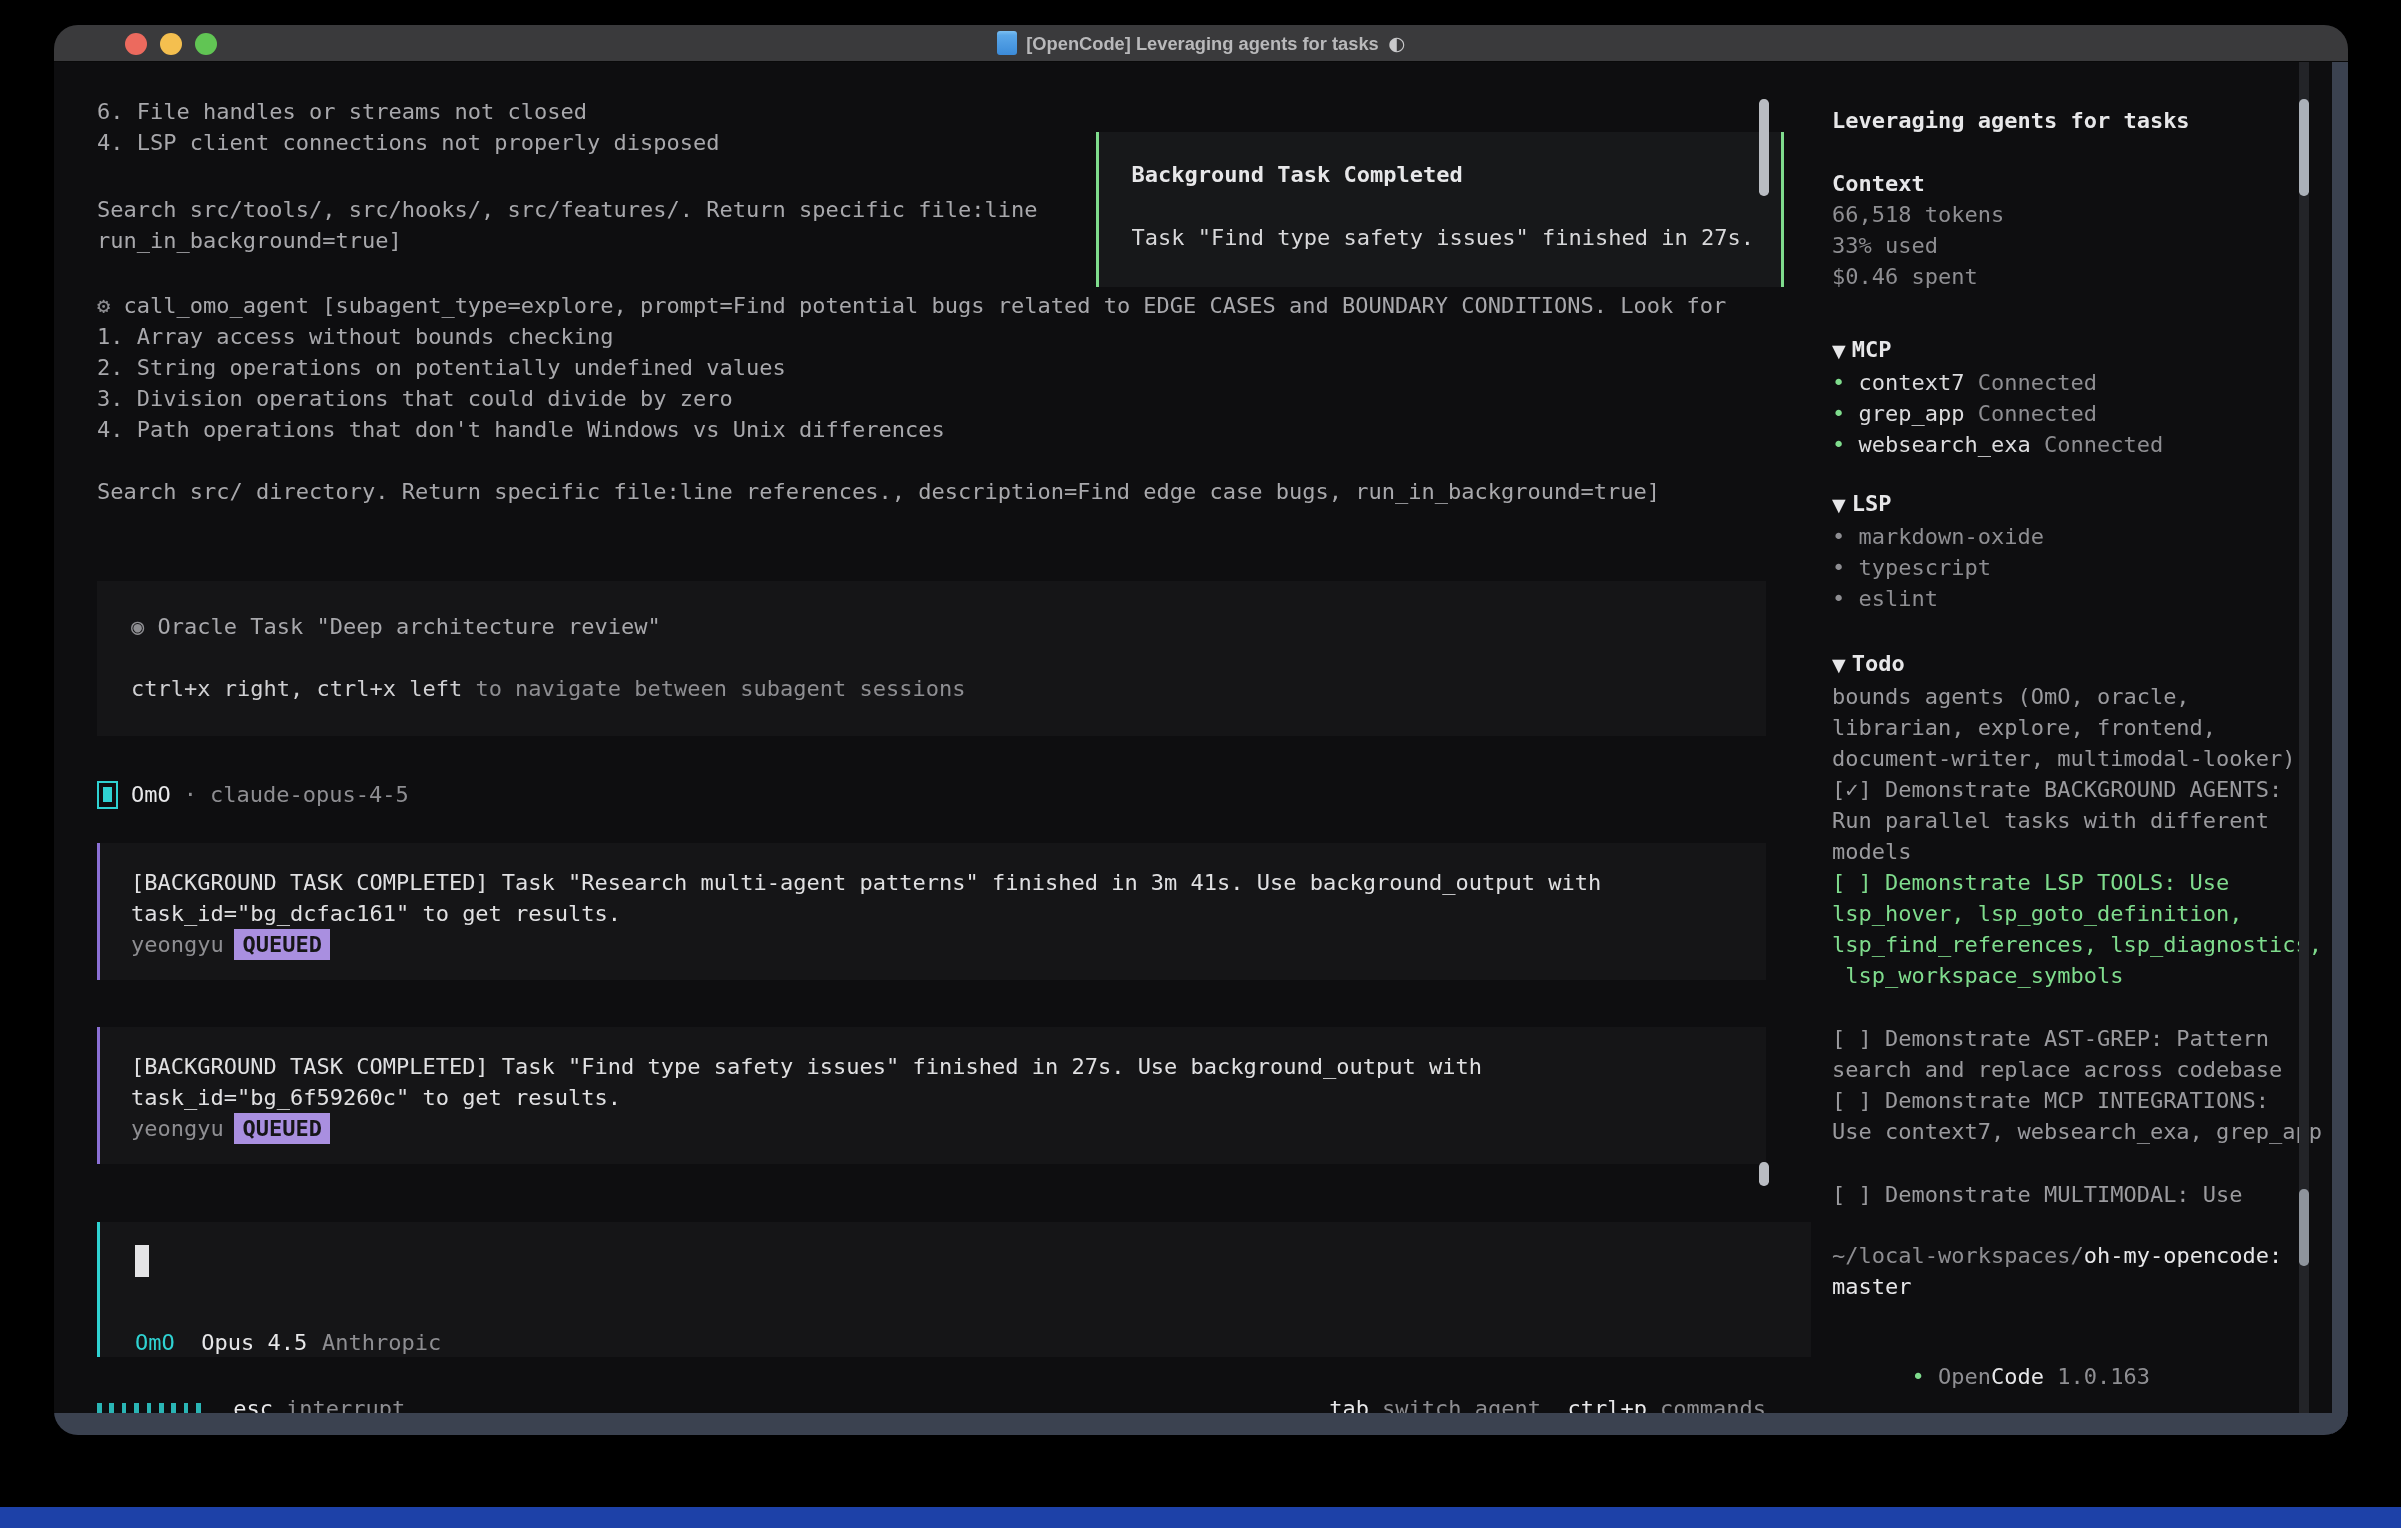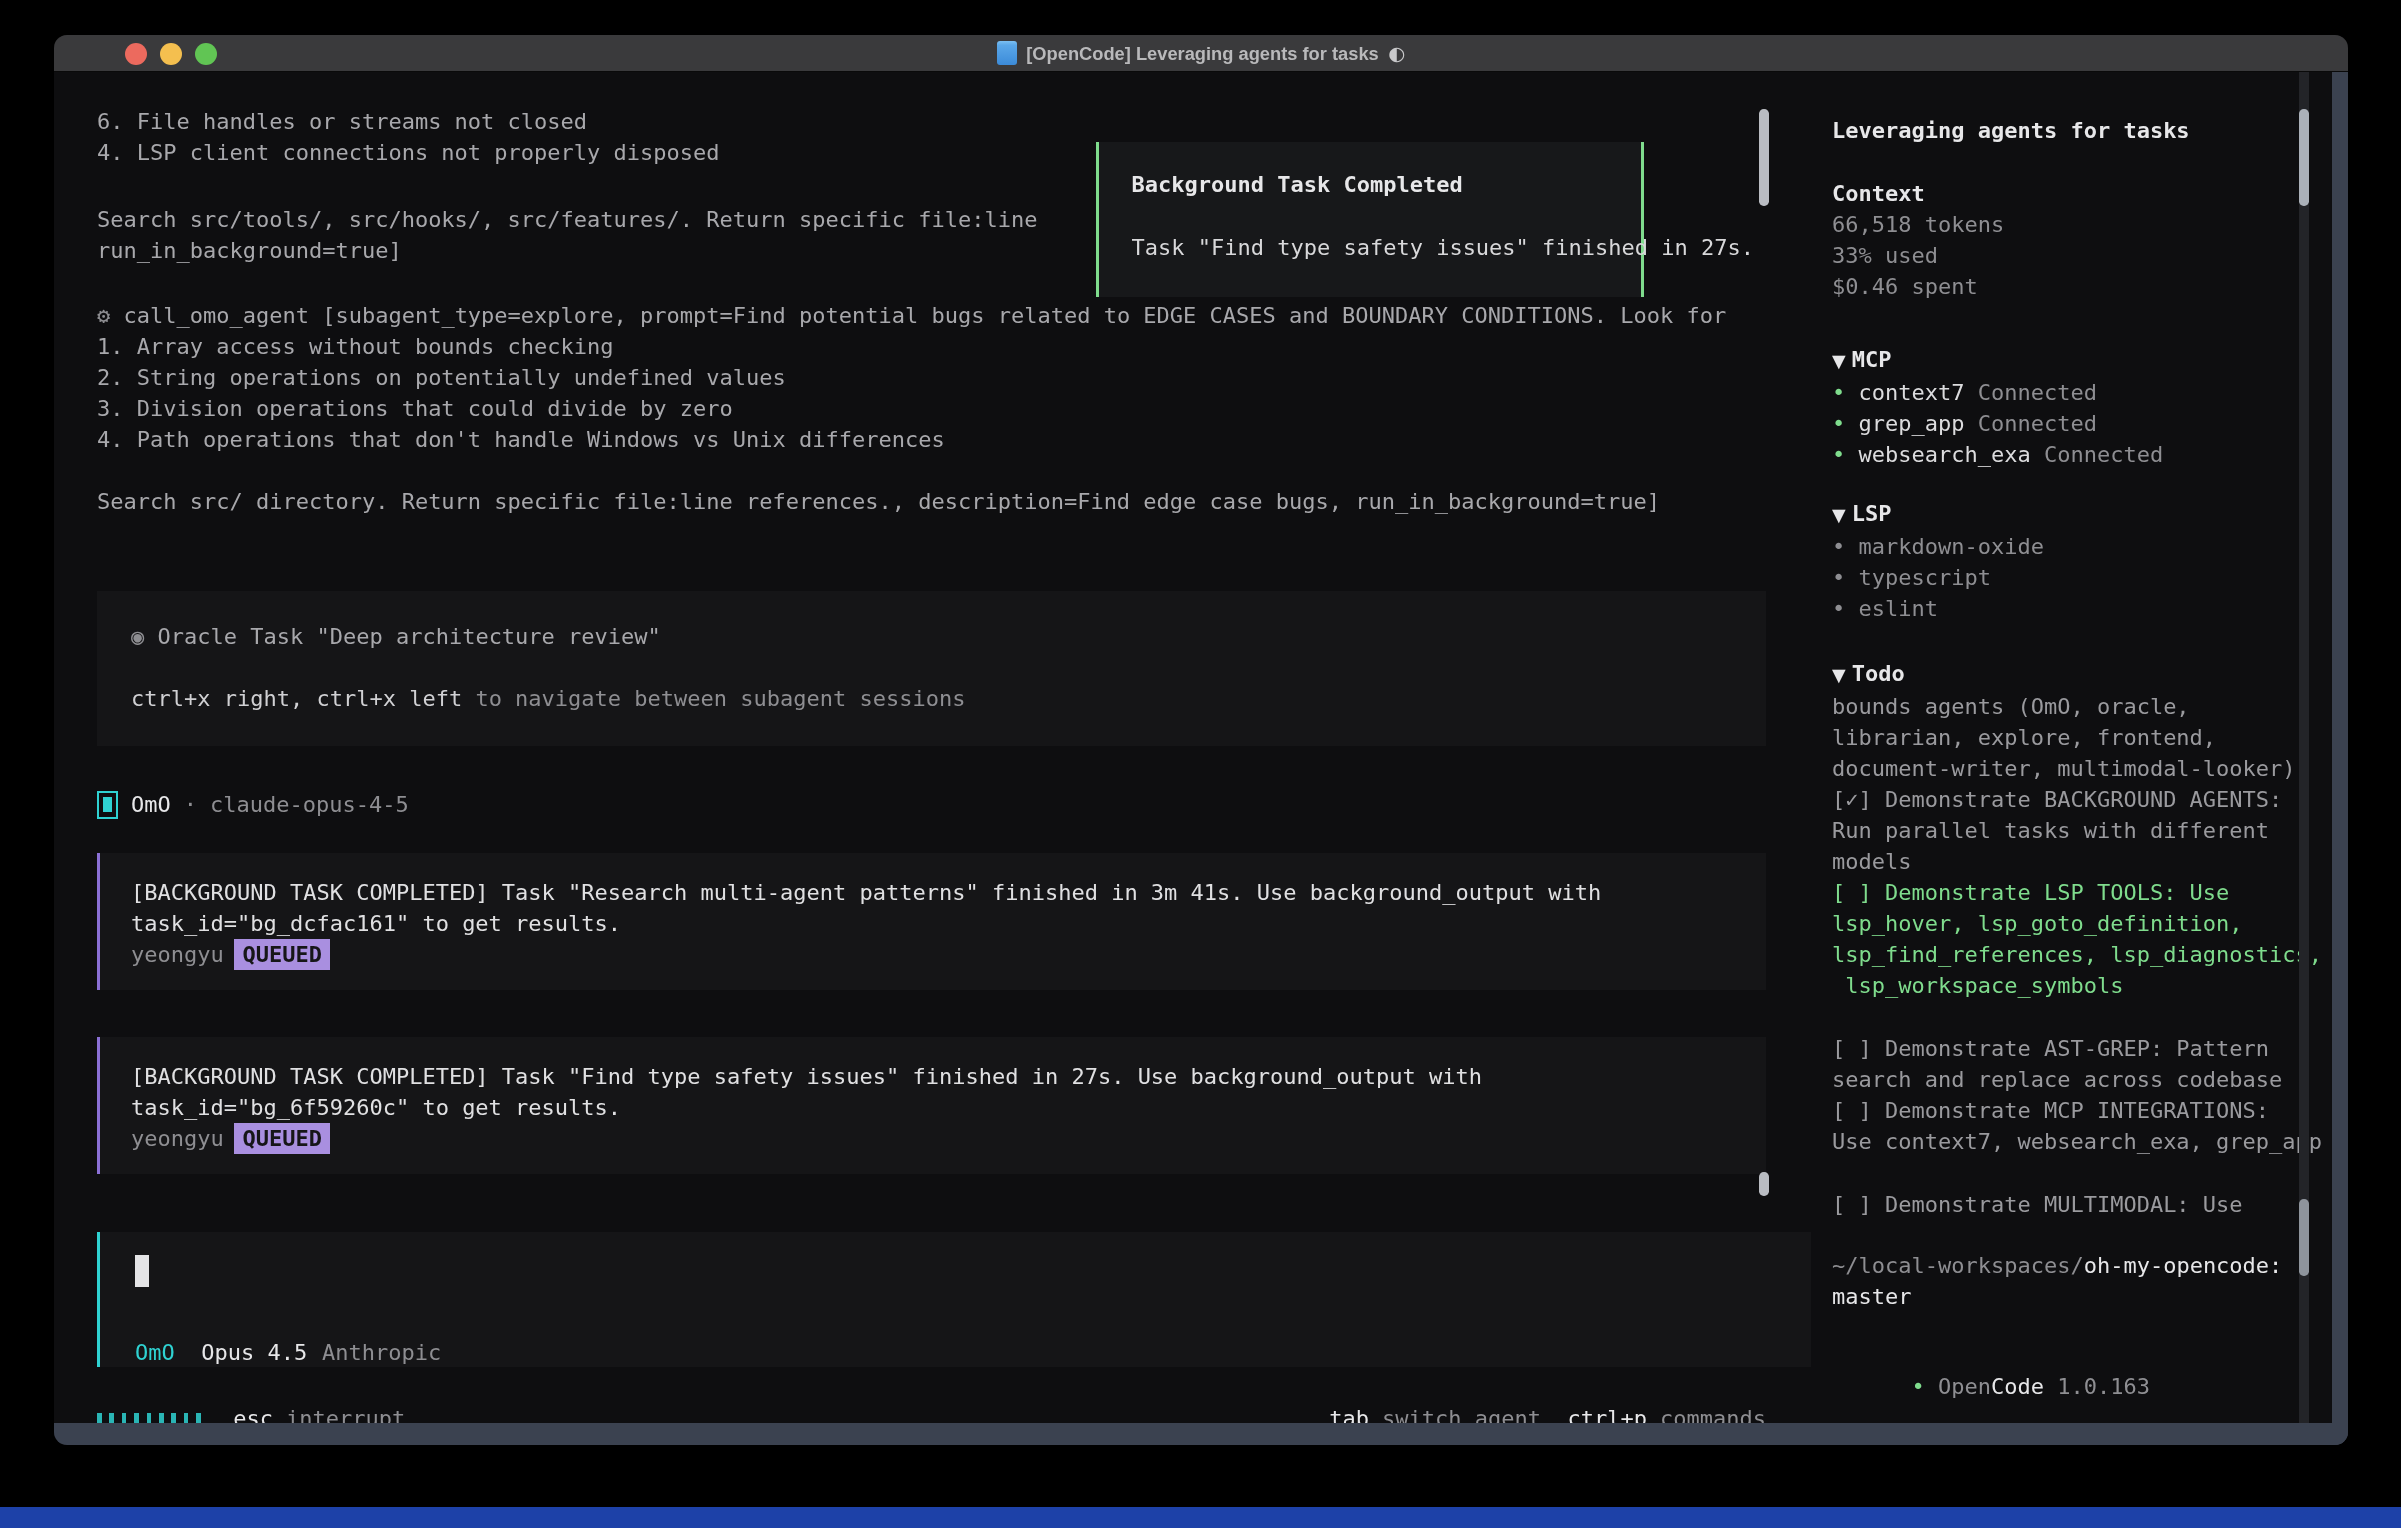--- a/index.html
+++ b/index.html
@@ -4,36 +4,36 @@
 <style>
   :root{
     --bg-page:#000; --titlebar:#3a3a3c; --window-bg:#0e0e10; --frame:#3b4250;
     --box-bg:#151517; --text-gray:#a8a8ac; --text-white:#e7e7e9; --text-dim:#8e8e92;
     --cyan:#2fd2d2; --green:#7fdc8d; --purple:#8b70d6; --badge-bg:#a98fe0; --badge-text:#161618;
     --scrollbar:#b9bcc2; --dock:#1d41a8;
   }
   *{margin:0;padding:0;box-sizing:border-box;}
   html,body{width:2401px;height:1528px;background:var(--bg-page);overflow:hidden;}
   body{font-family:"DejaVu Sans Mono","DejaVu Sans",monospace;font-size:22px;line-height:31px;color:var(--text-gray);}
-  .window{position:absolute;left:54px;top:35px;width:2294px;height:1410px;background:var(--window-bg);border-radius:13px;overflow:hidden;box-shadow:0 0 0 0.6px #000;}
+  .window{position:absolute;left:54px;top:25px;width:2294px;height:1410px;background:var(--window-bg);border-radius:24px;overflow:hidden;box-shadow:0 0 0 0.6px #000;}
   .titlebar{position:absolute;left:0;top:0;right:0;height:37px;background:var(--titlebar);display:flex;align-items:center;justify-content:center;border-bottom:1.2px solid #0a0a0a;}
   .lights{position:absolute;left:71px;top:0;height:37px;display:flex;align-items:center;gap:13px;}
   .light{width:22px;height:22px;border-radius:50%;}
   .light.red{background:#ec6a5e;} .light.yellow{background:#f4bf4f;} .light.green{background:#61c554;}
   .wtitle{display:flex;align-items:center;gap:9.5px;font-family:"Liberation Sans","DejaVu Sans",sans-serif;font-size:18.3px;font-weight:bold;color:#b9b9bb;}
   .doc-icon{width:20px;height:23.6px;border-radius:3px;background:linear-gradient(180deg,#7cc0f2 0%,#5aa7e8 18%,#3c8bd9 100%);display:inline-block;}
   .half-circle{color:#c9c9cb;font-family:"DejaVu Sans",sans-serif;font-size:19.5px;}
   .frame-right{position:absolute;top:37px;right:0;width:16.5px;bottom:0;background:var(--frame);}
   .frame-bottom{position:absolute;left:0;right:0;bottom:0;height:22.5px;background:var(--frame);}
   .main{position:absolute;left:0;top:37px;width:1761px;height:1351px;}
   .abs{position:absolute;}
   .line{white-space:pre;}
   .gray{color:var(--text-gray);} .white{color:var(--text-white);} .dim{color:var(--text-dim);}
   .bold{font-weight:normal;}
-  .notif{position:absolute;left:1042px;top:70px;width:548px;height:155px;background:#17181a;border-left:3px solid var(--green);border-right:3px solid var(--green);padding:27px 0 0 32.5px;z-index:5;}
+  .notif{position:absolute;left:1042px;top:70px;width:688px;height:155px;background:#17181a;border-left:3px solid var(--green);border-right:3px solid var(--green);padding:27px 0 0 32.5px;z-index:5;}
   .notif .ntitle{color:var(--text-white);font-weight:bold;}
   .notif .nbody{margin-top:32px;color:#d8d8da;}
   .box{position:absolute;left:43px;width:1669px;background:var(--box-bg);}
   .oracle{top:519px;height:155px;padding:29.5px 0 0 34px;}
   .taskbox{height:137px;border-left:3px solid var(--purple);padding:23.6px 0 0 31px;color:#e0e0e2;}
   .badge{display:inline-block;background:var(--badge-bg);color:var(--badge-text);font-weight:bold;padding:0 8.3px;margin-left:10.6px;}
   .agent-header{display:flex;align-items:center;gap:13px;}
   .omo-icon{width:21px;height:28px;border:2.4px solid var(--cyan);display:inline-flex;align-items:center;justify-content:center;}
   .omo-inner{width:9.5px;height:15.4px;background:var(--cyan);display:block;}
   .inputbox{top:1160px;height:135px;width:1714px;border-left:3px solid var(--cyan);padding:22.5px 0 0 35px;}

